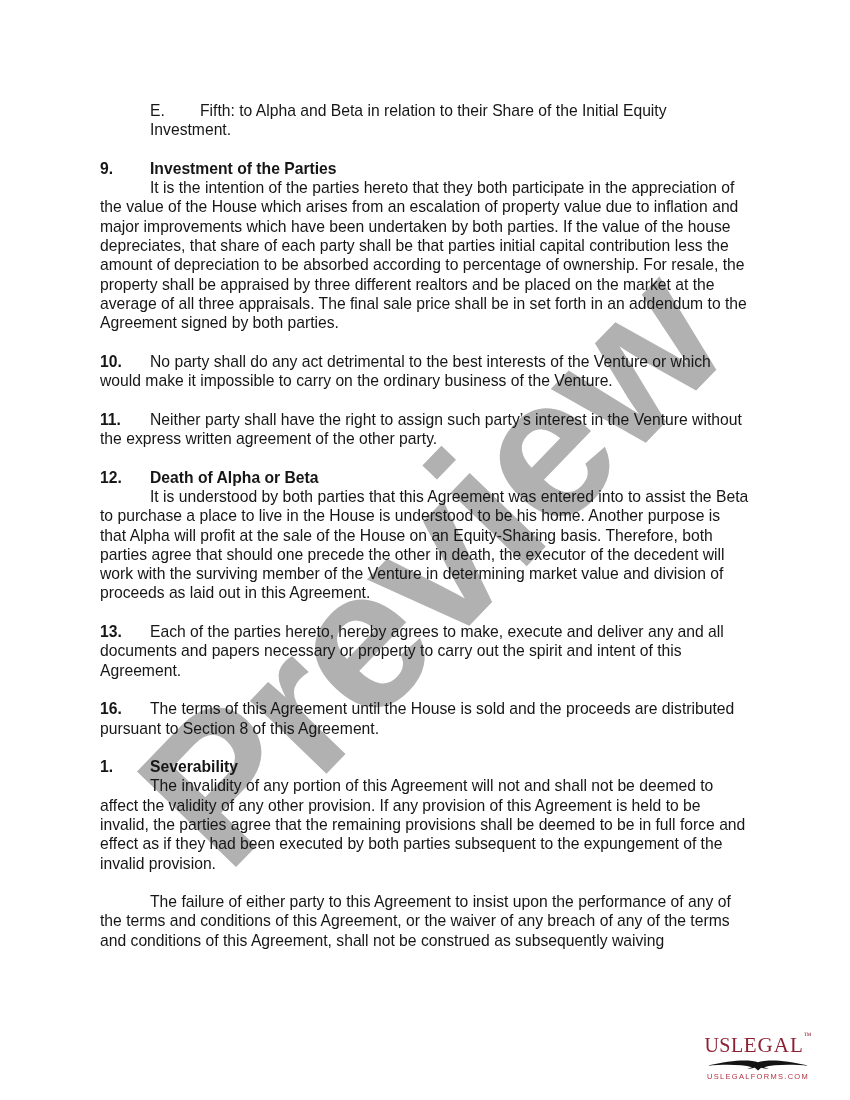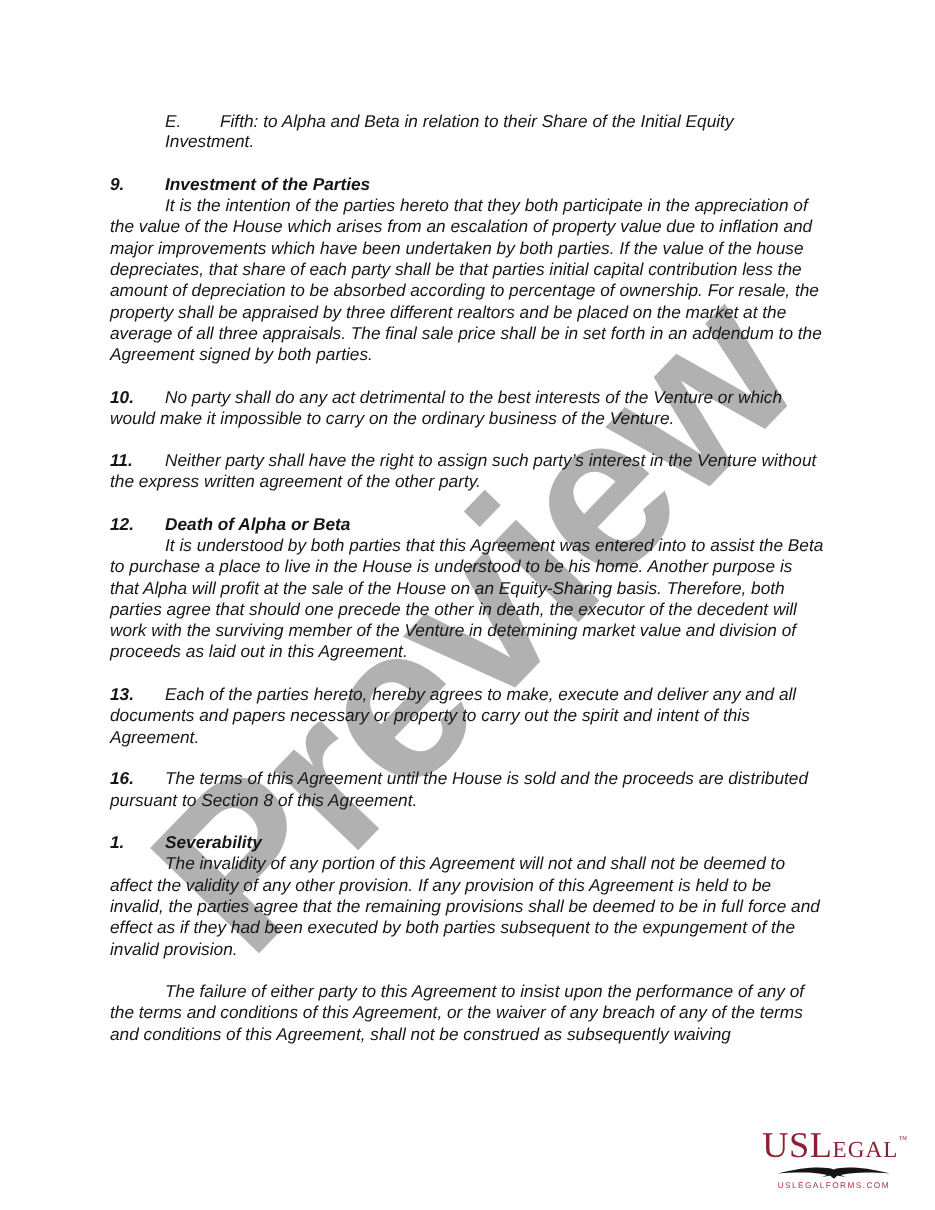--- a/index.html
+++ b/index.html
@@ -31,21 +31,21 @@
   .content {
     position: relative;
     z-index: 2;
     margin-left: 100px;
     width: 650px;
     padding-top: 101px;
     font-size: 15.7px;
     line-height: 19.3px;
     color: #161616;
   }
-  .block { margin: 0 0 19.3px 0; font-style: italic; }
+  .block { margin: 0 0 19.3px 0; }
   .para  { margin: 0; }
   .num {
     display: inline-block;
     width: 50px;
     font-weight: 700;
   }
   .subitem { margin-left: 50px; }
   .subitem .num { font-weight: 400; }
   .heading-line { font-weight: 700; }
   .indent { text-indent: 50px; margin: 0; }
@@ -57,21 +57,21 @@
     z-index: 2;
     text-align: center;
     width: 130px;
   }
   .logo-word {
     font-family: "Liberation Serif", serif;
     color: #8e2133;
     line-height: 24px;
     white-space: nowrap;
   }
-  .lg-big   { font-size: 33px; letter-spacing: 0.5px; }
+  .lg-big   { font-size: 20px; letter-spacing: 0.5px; }
   .lg-small { font-size: 21px; letter-spacing: 1px; margin-top: 32px; }
   .lg-tm    { font-size: 8px; vertical-align: 14px; letter-spacing: 0; }
   .wings    { display: block; margin: 0 auto; width: 104px; height: 12px; }
   .logo-site {
     margin-top: 1px;
     font-size: 7.5px;
     font-weight: 400;
     letter-spacing: 1.3px;
     color: #b23240;
     white-space: nowrap;

